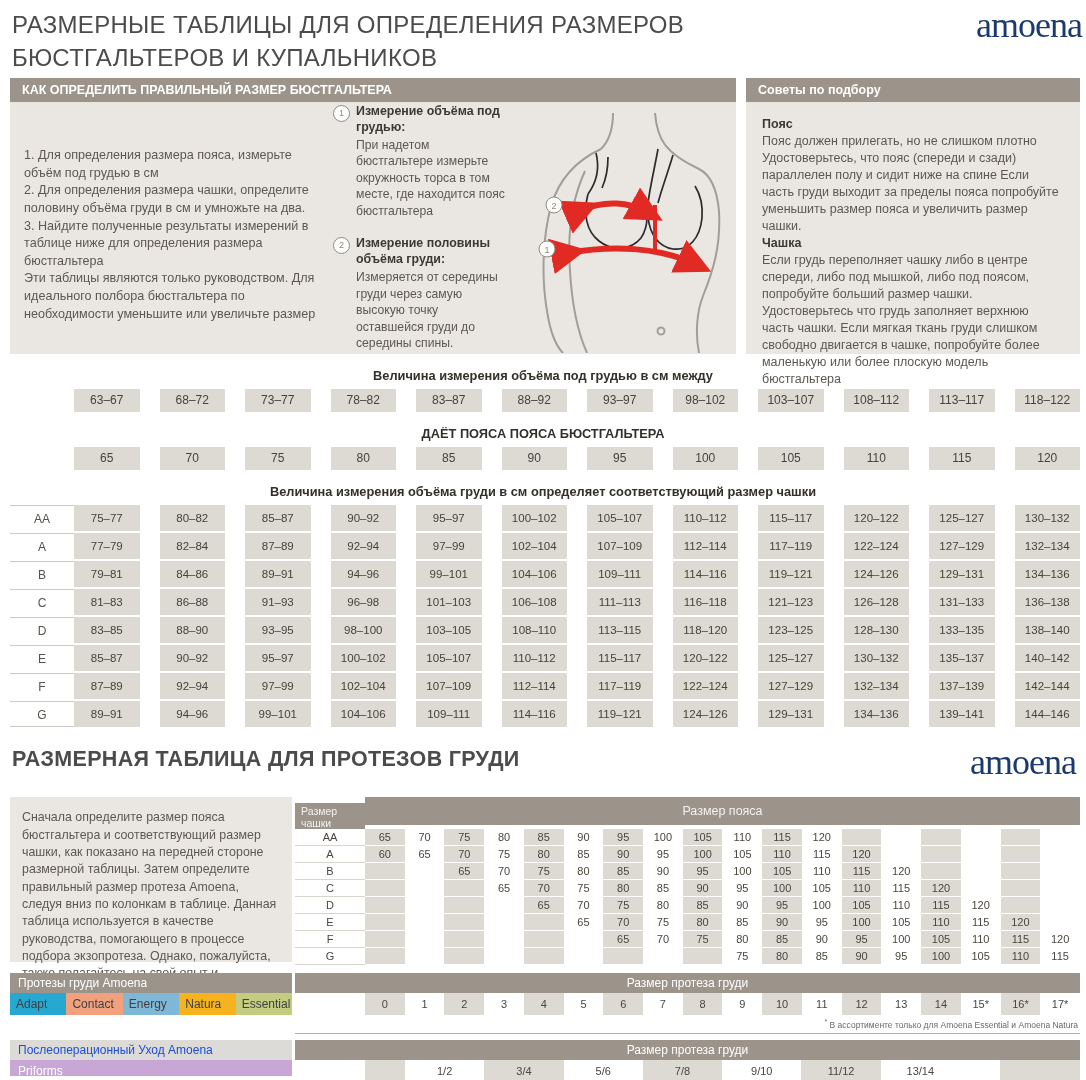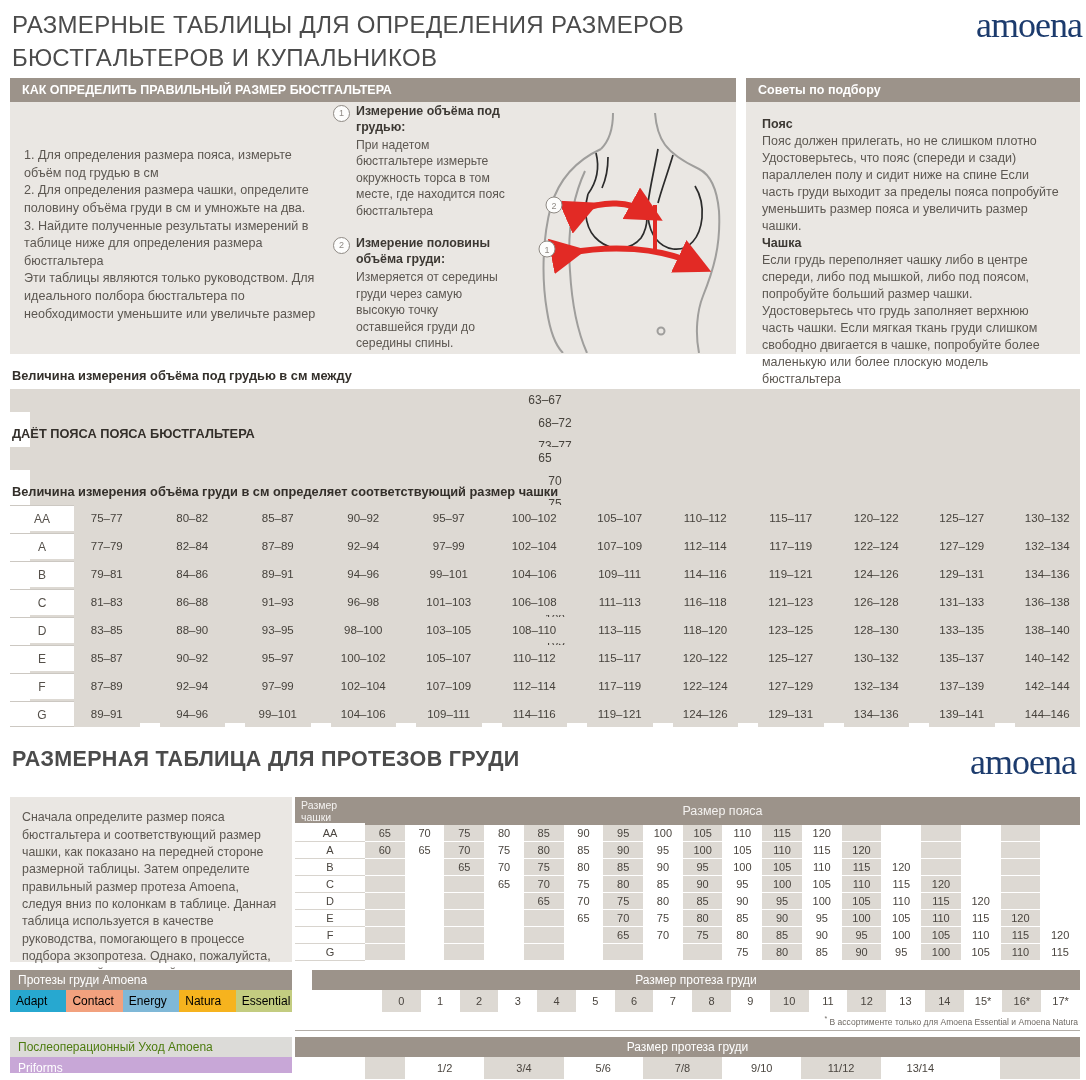--- a/index.html
+++ b/index.html
@@ -27,22 +27,22 @@
   .mitem{display:flex;margin-bottom:16px;}
   .mcircle{flex:0 0 15px;width:15px;height:15px;border:1px solid #8f8a84;border-radius:50%;
            background:#fdfdfc;color:#8f8a84;font-size:9px;line-height:15px;text-align:center;margin:2px 6px 0 0;}
   .mtitle{font-weight:bold;color:#3c3833;font-size:12.4px;line-height:1.3;}
   .mtext{font-size:12.2px;line-height:1.35;margin-top:2px;}
   .illus{flex:1;}
   .rbody{padding:14px 16px;font-size:12.5px;line-height:1.36;}
   .rbody .b{font-weight:bold;color:#3c3833;}
 
   
-  .tblhead{margin:14px 12px 6px;font-weight:bold;font-size:12.8px;color:#332f2a;}
-  .rrow{display:flex;margin:2px 6px 0 10px;height:23px;flex-direction:column;}
+  .tblhead{margin:14px 12px 6px;font-weight:bold;font-size:12.8px;color:#332f2a;text-align:center;}
+  .rrow{display:flex;margin:2px 6px 0 10px;height:23px;}
   .rrow .lead{width:64px;flex:0 0 auto;background:#fff;}
   .rrow .cell{flex:1;background:#ddd9d3;text-align:center;line-height:23px;
               font-size:12px;color:#46423c;}
   .rrow .cell + .cell{margin-left:20px;}
 
   .cuptable{margin:2px 6px 0 10px;}
   .crow{display:flex;height:26px;margin-bottom:2px;}
   .crow .clabel{width:64px;flex:0 0 auto;background:#fff;border-top:1px solid #ccc8c2;
                 text-align:center;line-height:26px;font-size:12px;color:#55504a;}
   .crow.last .clabel{border-bottom:1px solid #ccc8c2;}
@@ -54,52 +54,52 @@
   .sec2{position:relative;margin:18px 6px 0 12px;height:40px;}
   .sec2 .title{font-size:21.5px;font-weight:bold;}
   .sec2 .logo{top:-4px;}
 
   .brow{display:flex;gap:3px;margin:12px 6px 0 10px;}
   .intro{width:282px;flex:0 0 auto;background:#eae7e3;box-sizing:border-box;
          padding:12px 12px;font-size:12.4px;line-height:1.4;height:165px;}
   .fitwrap{flex:1;}
   .fit{display:grid;grid-template-columns:70px repeat(18,1fr);}
   .fh-label{grid-column:1;background:#9c938a;color:#f4f2f0;font-size:10.5px;line-height:1.15;
-            padding:2px 2px 0 6px;height:26px;box-sizing:border-box;}
+            padding:2px 2px 0 6px;height:26px;box-sizing:border-box;margin-top:6px;}
   .fh-band{grid-column:2/-1;background:#9c938a;color:#f4f2f0;font-size:12.5px;
            text-align:center;line-height:28px;height:28px;}
   .flabel{background:#fff;border-bottom:1px solid #d8d4ce;text-align:center;
           font-size:11px;line-height:16px;height:17px;box-sizing:border-box;color:#4a453f;}
   .fcell{background:#fff;border-bottom:1px solid #fff;text-align:center;font-size:11px;
          line-height:16px;height:17px;box-sizing:border-box;color:#4a453f;}
   .fcell.g{background:#ddd9d3;}
 
-  .brow2{display:flex;gap:20px;margin:8px 6px 0 10px;}
+  .brow2{display:flex;gap:3px;margin:8px 6px 0 10px;}
   .prodcol{width:282px;flex:0 0 auto;}
   .minibar{background:#9c938a;color:#fff;font-size:12px;line-height:20px;height:20px;
            padding:0 8px;}
   .chips{display:flex;height:22px;}
-  .chip{flex:1;color:#000000;font-size:12px;line-height:22px;padding-left:6px;box-sizing:border-box;
+  .chip{flex:1;color:#404040;font-size:12px;line-height:22px;padding-left:6px;box-sizing:border-box;
         white-space:nowrap;overflow:hidden;}
   .sizecol{flex:1;}
   .minibar.center{text-align:center;padding:0;}
   .sizerow{display:grid;grid-template-columns:70px repeat(18,1fr);}
   .scell{background:#fff;text-align:center;font-size:11px;line-height:22px;height:22px;color:#4a453f;}
   .scell.g{background:#ddd9d3;}
 
   .fnrow{display:flex;margin:2px 6px 0 10px;}
   .fnspacer{width:285px;flex:0 0 auto;}
   .fnright{flex:1;}
   .fn{text-align:right;font-size:8.5px;color:#6e6963;line-height:10px;padding-right:2px;}
   .fn .sup{vertical-align:super;font-size:7px;}
   .divider{border-bottom:1px solid #b3aea8;margin-top:3px;}
 
   .brow3{display:flex;gap:3px;margin:6px 6px 0 10px;}
   .aftercol{width:282px;flex:0 0 auto;}
-  .graybar{background:#dcdbd8;color:#4d7c0f;font-size:12px;line-height:20px;height:20px;padding:0 8px;}
+  .graybar{background:#dcdbd8;color:#1d4ed8;font-size:12px;line-height:20px;height:20px;padding:0 8px;}
   .prichip{height:16px;color:#fff;font-size:12px;line-height:22px;padding-left:8px;}
   .prirow{display:grid;grid-template-columns:70px 40px repeat(7,1fr) 40px 80px;}
   .pcell{background:#fff;text-align:center;font-size:11px;line-height:22px;height:22px;color:#4a453f;}
   .pcell.g{background:#ddd9d3;}
 </style>
 </head>
 <body>
 
 <div class="page">
 

